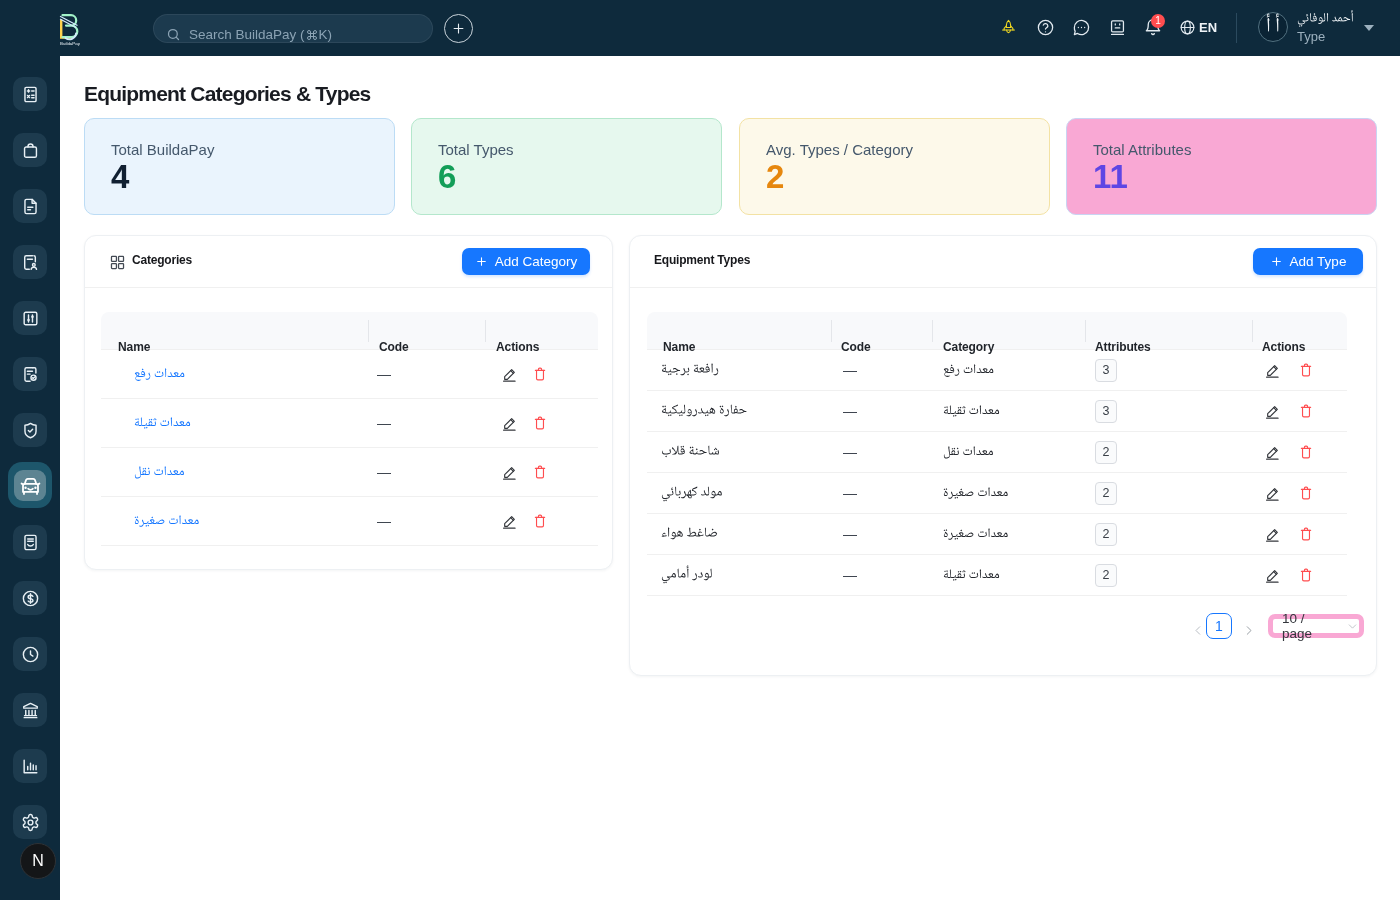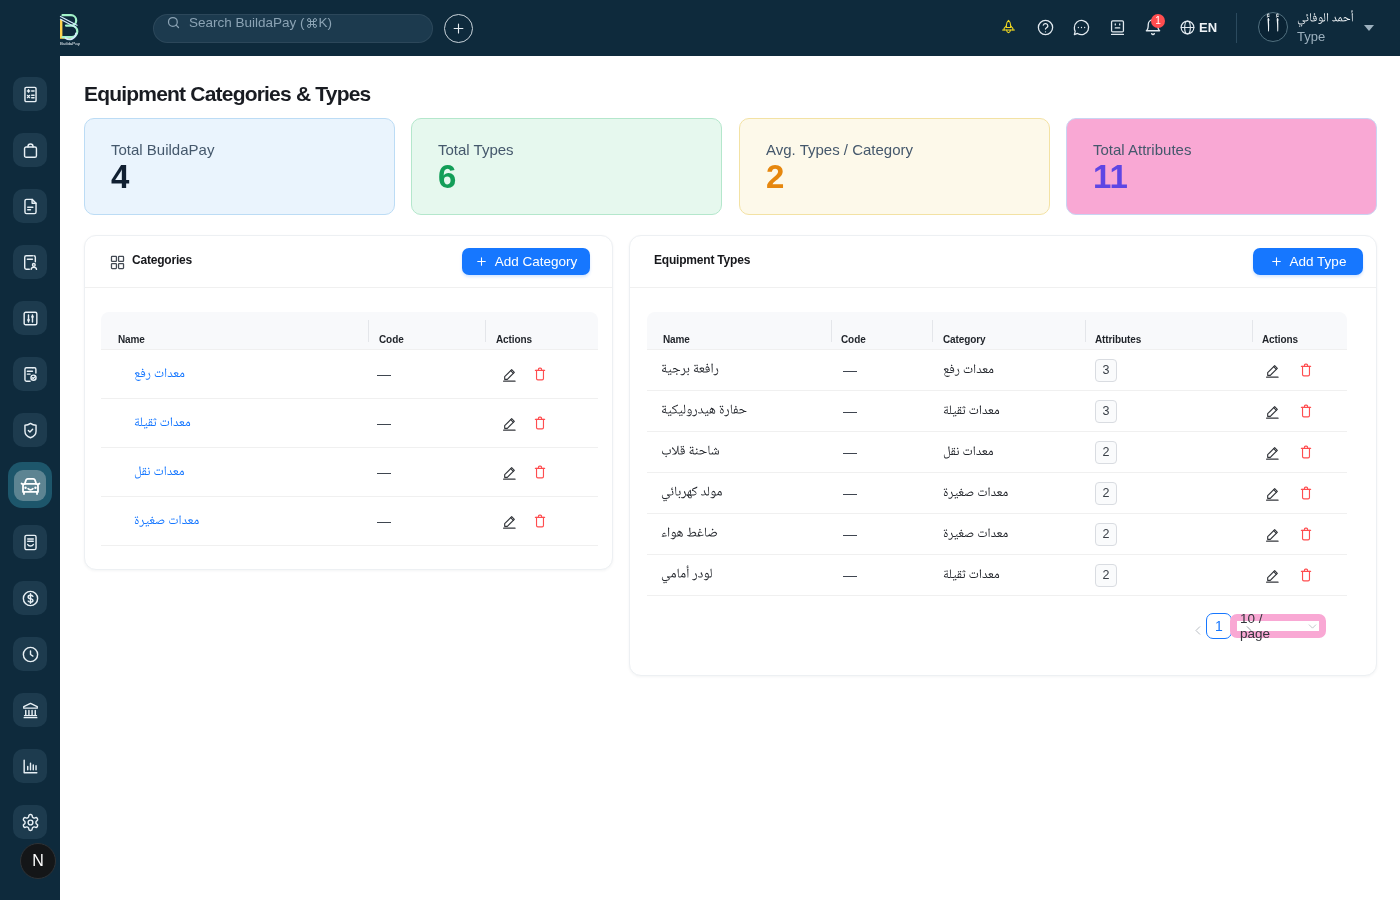--- a/index.html
+++ b/index.html
@@ -9,40 +9,40 @@
 .sbtn{position:absolute;left:13px;width:34px;height:34px;border-radius:10px;background:#1d3b4e;display:flex;align-items:center;justify-content:center}
 .num{font-weight:700;font-size:33px;letter-spacing:0}
 .card{position:absolute;top:118px;width:311px;height:97px;border-radius:10px;border:1px solid}
 .card .lbl{position:absolute;left:26px;top:22px;font-size:15px;color:#45586c}
 .card .val{position:absolute;left:26px;top:39px}
 .panel{position:absolute;top:235px;background:#fff;border:1px solid #edf0f3;border-radius:12px;box-shadow:0 1px 3px rgba(15,35,60,.05)}
 .ph{position:absolute;top:0;left:0;right:0;height:52px;border-bottom:1px solid #f0f0f0}
 .ptitle{position:absolute;top:17px;font-size:12px;letter-spacing:-0.2px;font-weight:700;color:#17181c}
 .addbtn{position:absolute;top:12px;height:27px;background:#1677ff;border-radius:7px;color:#fff;font-size:13.5px;display:flex;align-items:center;justify-content:center;gap:7px;box-shadow:0 2px 3px rgba(22,119,255,.18)}
 .thead{position:absolute;height:38px;background:#f8f9fb;border-radius:8px 8px 0 0;border-bottom:1px solid #f0f0f0}
-.th{position:absolute;top:8px;height:38px;display:flex;align-items:center;font-size:10px;font-weight:700;letter-spacing:-0.1px;color:#1f2329}
+.th{position:absolute;top:16px;height:38px;display:flex;align-items:center;font-size:12px;font-weight:700;letter-spacing:-0.1px;color:#1f2329}
 .sep{position:absolute;top:8px;width:1px;height:22px;background:#e4e6ea}
 .row{position:absolute;border-bottom:1px solid #f0f0f0}
 .cell{position:absolute;top:0;bottom:0;display:flex;align-items:center}
 .dash{color:#3f4650;font-size:14px}
 .badge{height:23px;width:22px;padding:0;background:#fafbfc;border:1px solid #d9dce1;border-radius:4px;display:flex;align-items:center;justify-content:center;font-size:12.5px;color:#3a4048}
 .act{display:flex;align-items:center;gap:14px}.act2{display:flex;align-items:center;gap:17px}
 </style></head><body>
 
 <div id="hdr">
 <div class="abs" style="left:58px;top:12px"><svg width="24" height="34" viewBox="0 0 24 34">
 <g fill="none" stroke-linecap="round">
 <path d="M3.2 8.5 V25.5 H13.5" stroke="#ffd34d" stroke-width="2.4"></path>
 <path d="M4.5 3.2 H13 a5.2 5.2 0 0 1 0 10.4 H8 M13.5 13.6 a5.8 5.8 0 0 1 0 11.6 H4.5" stroke="#a2f2c8" stroke-width="2.2"></path>
 <path d="M2.5 4.5 19 13.2 M2.5 7.3 17.5 15.3" stroke="#d3e9fc" stroke-width="1.3"></path>
 <path d="M7.5 26 a6.5 6.5 0 0 0 10.5 -4.5" stroke="#d3e9fc" stroke-width="1.8"></path>
 </g>
 <text x="12" y="32.5" font-family="Liberation Sans" font-size="4.4" fill="#eef5fa" text-anchor="middle">BuildaPay</text>
 </svg></div>
-<div class="abs" style="left:153px;top:14px;width:280px;height:29px;background:#1c3a4e;border:1px solid rgba(255,255,255,0.07);border-radius:15px;display:flex;align-items:flex-start;padding-left:12px;gap:8px">
+<div class="abs" style="left:153px;top:14px;width:280px;height:29px;background:#1c3a4e;border:1px solid rgba(255,255,255,0.07);border-radius:15px;display:flex;align-items:flex-end;padding-left:12px;gap:8px">
       <svg width="15" height="15" viewBox="0 0 24 24" fill="none" stroke="#8ba3b4" stroke-width="2" stroke-linecap="round" stroke-linejoin="round">
         <circle cx="11" cy="11" r="7"></circle>
         <path d="m20 20-3.8-3.8"></path>
       </svg>
       <span style="font-size:13.5px;color:#8ba3b4;display:flex;align-items:center">Search BuildaPay (<span style="display:flex;margin:0 1px">
           <svg width="12" height="12" viewBox="0 0 24 24" fill="none" stroke="#8ba3b4" stroke-width="2" stroke-linecap="round" stroke-linejoin="round">
             <path d="M15 6v12a3 3 0 1 0 3-3H6a3 3 0 1 0 3 3V6a3 3 0 1 0-3 3h12a3 3 0 1 0-3-3"></path>
           </svg>
         </span>K)</span>
     </div>
@@ -529,17 +529,17 @@
       <svg width="15" height="15" viewBox="0 0 24 24" fill="none" stroke="#b9bec4" stroke-width="1.6" stroke-linecap="round" stroke-linejoin="round">
         <path d="m14 6-6 6 6 6"></path>
       </svg>
     </div>
 <div class="abs" style="left:576px;top:377px;width:26px;height:26px;border:1px solid #1677ff;border-radius:7px;display:flex;align-items:center;justify-content:center;font-size:14px;color:#1677ff">1</div>
 <div class="abs" style="left:608px;top:382px;width:20px;height:24px;display:flex;align-items:center;justify-content:center">
       <svg width="15" height="15" viewBox="0 0 24 24" fill="none" stroke="#9aa0a6" stroke-width="1.6" stroke-linecap="round" stroke-linejoin="round">
         <path d="m10 6 6 6-6 6"></path>
       </svg>
     </div>
-<div class="abs" style="left:600px;top:378px;width:96px;height:24px;border:7px solid #f9a8d4;border-radius:7px;display:flex;align-items:center;padding-left:3px;font-size:13.5px;color:#33363c">10 / page<span style="margin-left:11px;display:flex">
+<div class="abs" style="left:638px;top:378px;width:96px;height:24px;border:5px solid #f9a8d4;border-radius:7px;display:flex;align-items:center;padding-left:9px;font-size:13.5px;color:#33363c">10 / page<span style="margin-left:11px;display:flex">
         <svg width="13" height="13" viewBox="0 0 24 24" fill="none" stroke="#b9bdc3" stroke-width="1.6" stroke-linecap="round" stroke-linejoin="round">
           <path d="m6 9 6 6 6-6"></path>
         </svg>
       </span></div>
 </div>
 </body></html>

